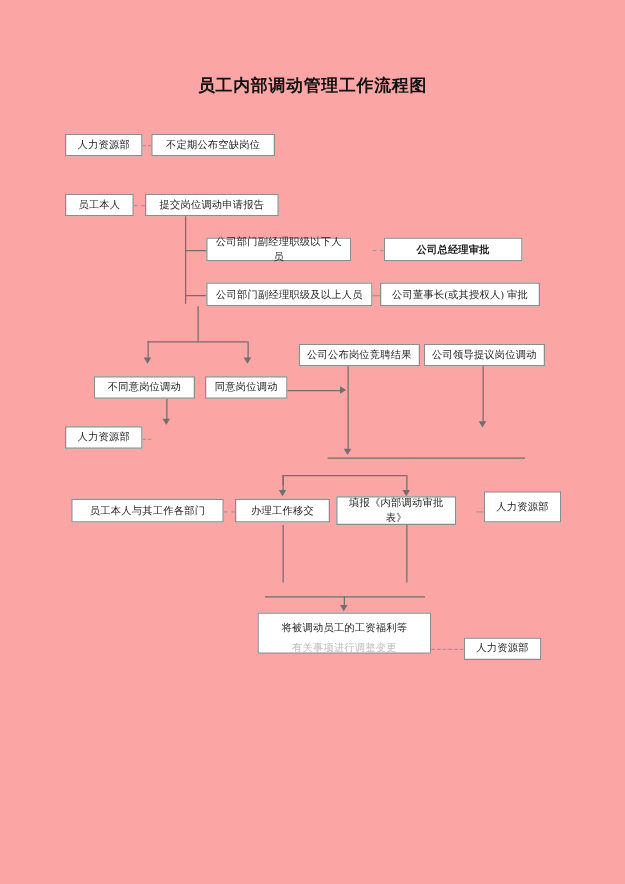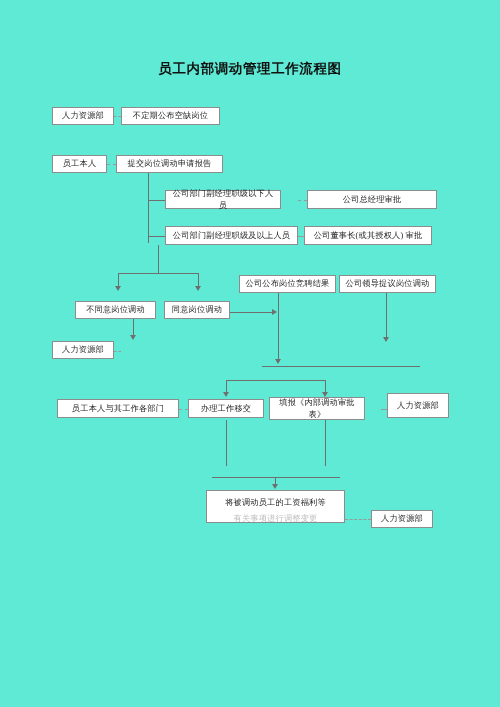--- a/index.html
+++ b/index.html
@@ -4,21 +4,21 @@
 <style>
   html, body {
     margin: 0;
     padding: 0;
     background: #ffffff;
   }
   #page {
     position: relative;
     width: 500px;
     height: 707px;
-    background: #5eead4;
+    background: #fca5a5;
     overflow: hidden;
     font-family: "Liberation Serif", "DejaVu Serif", serif;
     color: #1a1a1a;
   }
   
   .title {
     position: absolute;
     left: 0;
     top: 60px;
     width: 500px;
@@ -99,21 +99,21 @@
   <div class="box" style="left:52px; top:155px; width:55px; height:18px;">员工本人</div>
   <div class="dash-h" style="left:107px; top:164px; width:9px;"></div>
   <div class="box" style="left:116px; top:155px; width:107px; height:18px;">提交岗位调动申请报告</div>
 
   <div class="vline" style="left:148px; top:173px; width:1px; height:70px;"></div>
   <div class="hline" style="left:148px; top:200px; width:17px;"></div>
   <div class="hline" style="left:148px; top:236px; width:17px;"></div>
 
   <div class="box" style="left:165px; top:190px; width:116px; height:19px;">公司部门副经理职级以下人员</div>
   <div class="dash-h" style="left:298px; top:200px; width:9px;"></div>
-  <div class="box" style="left:307px; top:190px; width:130px; height:19px;">公司总经理审批</div>
+  <div class="box" style="left:307px; top:190px; width:111px; height:19px;font-weight:bold;">公司总经理审批</div>
 
   <div class="box" style="left:165px; top:226px; width:133px; height:19px;">公司部门副经理职级及以上人员</div>
   <div class="dash-h" style="left:298px; top:236px; width:6px;"></div>
   <div class="box" style="left:304px; top:226px; width:128px; height:19px;">公司董事长(或其授权人) 审批</div>
 
   <div class="vline" style="left:158px; top:245px; width:1px; height:28px;"></div>
   <div class="hline" style="left:118px; top:273px; width:80px;"></div>
   <div class="vline" style="left:118px; top:273px; width:1px; height:14px;"></div>
   <div class="arrow-down" style="left:115px; top:286px;"></div>
   <div class="vline" style="left:198px; top:273px; width:1px; height:14px;"></div>

